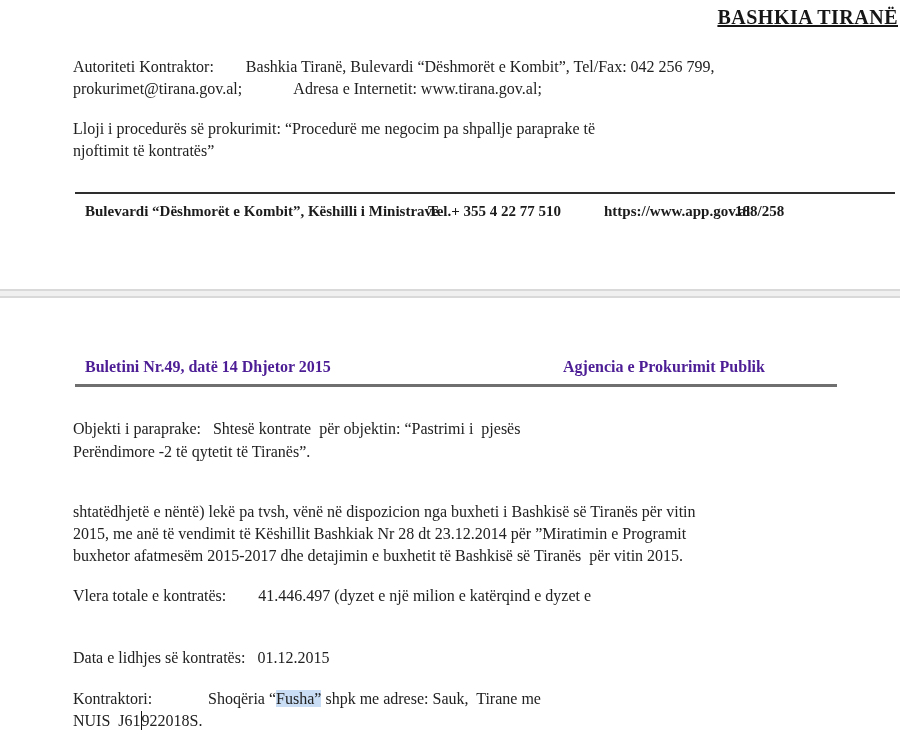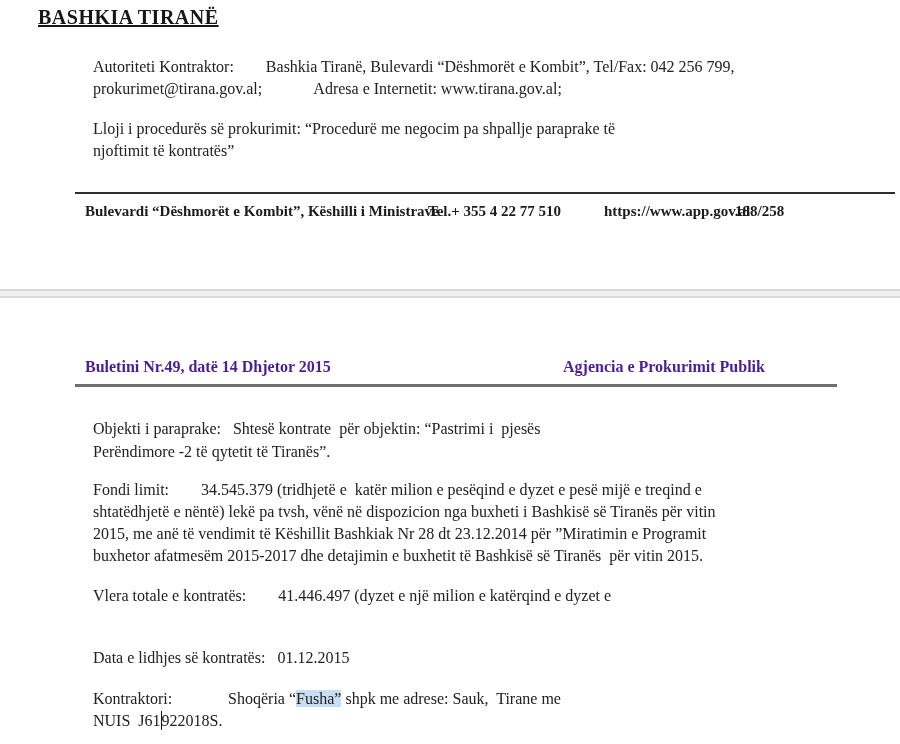--- a/index.html
+++ b/index.html
@@ -9,28 +9,28 @@
     background:#ffffff;
     overflow:hidden;
     font-family:"Liberation Serif","DejaVu Serif",serif;
     color:#212121;
   }
   .page{position:absolute;left:0;right:0;background:#ffffff;}
   .page1{top:0;height:289px;}
   .page2{top:298px;height:446px;}
   .doc-title{
     position:absolute;top:6px;left:38px;width:860px;margin:0;
-    text-align:left;
+    text-align:right;
     font-size:20px;font-weight:bold;
     text-decoration:underline;
     letter-spacing:0.5px;
     color:#161616;
   }
   .line{
-    position:absolute;left:93px;
+    position:absolute;left:73px;
     white-space:pre;
     font-size:16px;line-height:21px;height:21px;
   }
   .bold{font-weight:bold;color:#4c1d95;}
   .rule-dark{
     position:absolute;left:75px;width:820px;height:2px;
     background:#2e2e2e;top:192px;
   }
   .rule-gray{
     position:absolute;left:75px;width:762px;height:3px;
@@ -87,21 +87,20 @@
   <section class="page page2">
 
     <div class="line bold" style="top:58px;left:85px">Buletini Nr.49, datë 14 Dhjetor 2015</div>
     <div class="line bold" style="top:58px;left:563px">Agjencia e Prokurimit Publik</div>
 
     <div class="rule-gray"></div>
 
     <div class="line" style="top:120px">Objekti i paraprake:   Shtesë kontrate  për objektin: “Pastrimi i  pjesës</div>
     <div class="line" style="top:143px">Perëndimore -2 të qytetit të Tiranës”.</div>
 
-    <div class="line" style="top:181px">Fondi limit:        34.545.379 (tridhjetë e  katër milion e pesëqind e dyzet e pesë mijë e treqind e</div>
     <div class="line" style="top:203px">shtatëdhjetë e nëntë) lekë pa tvsh, vënë në dispozicion nga buxheti i Bashkisë së Tiranës për vitin</div>
     <div class="line" style="top:225px">2015, me anë të vendimit të Këshillit Bashkiak Nr 28 dt 23.12.2014 për ”Miratimin e Programit</div>
     <div class="line" style="top:247px">buxhetor afatmesëm 2015-2017 dhe detajimin e buxhetit të Bashkisë së Tiranës  për vitin 2015.</div>
 
     <div class="line" style="top:287px">Vlera totale e kontratës:        41.446.497 (dyzet e një milion e katërqind e dyzet e</div>
 
     <div class="line" style="top:349px">Data e lidhjes së kontratës:   01.12.2015</div>
 
     <div class="line" style="top:390px"><span>Kontraktori:              Shoqëria “</span><span class="hl">Fusha”</span><span> shpk me adrese: Sauk,  Tirane me</span></div>
 

